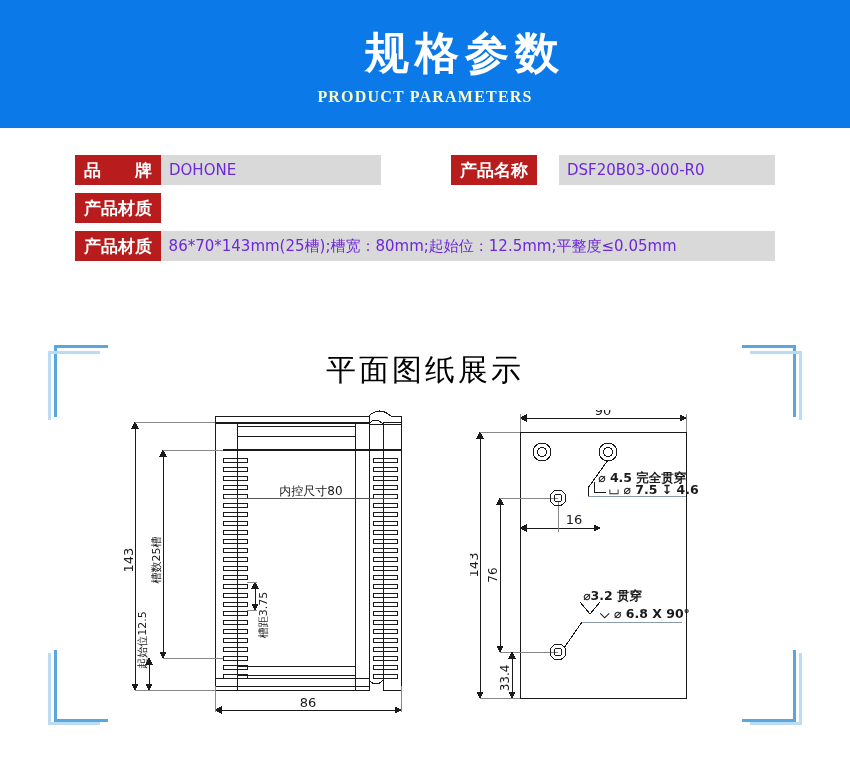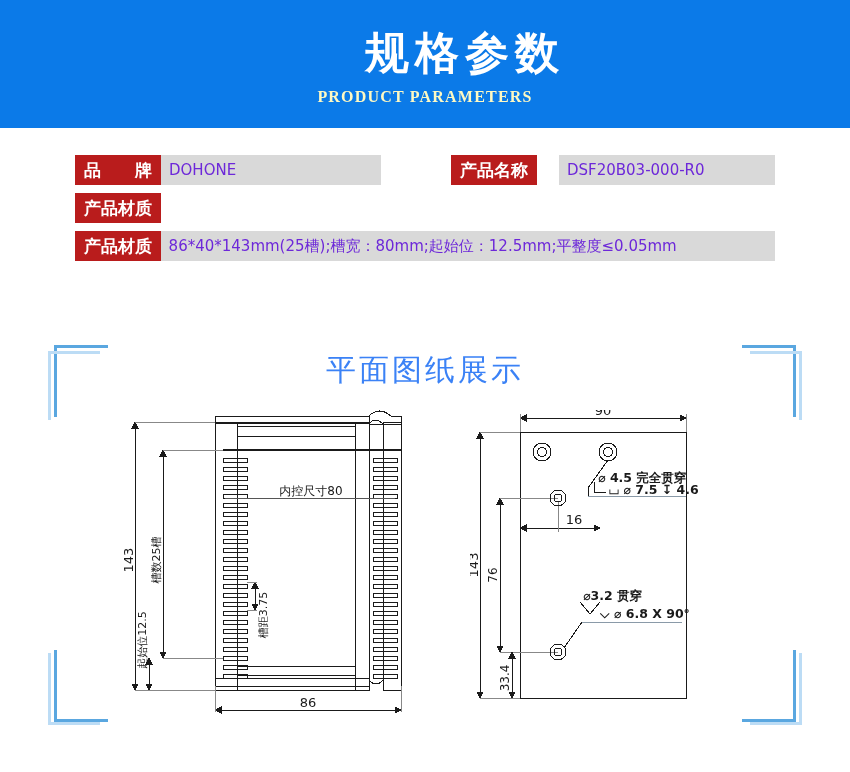--- a/index.html
+++ b/index.html
@@ -45,21 +45,21 @@
     white-space:nowrap;overflow:hidden;
     font-family:"DejaVu Sans","Liberation Sans",sans-serif;
   }
   .w-brand{width:220px;}
   .w-model{width:216px;margin-left:22px;}
   .w-full{width:618px;}
 
   
   .draw-title{
     position:absolute;left:0;top:350px;width:850px;text-align:center;
-    font-size:30px;color:#3b82f6;letter-spacing:3px;font-weight:normal;
+    font-size:30px;color:#000000;letter-spacing:3px;font-weight:normal;
     font-family:"DejaVu Sans","Liberation Sans",sans-serif;
   }
   .corner{position:absolute;}
   .corner i{position:absolute;display:block;background:#5aa7e0;}
   .corner i.light{background:#bcdcf5;}
 
   .drawings{position:absolute;left:0;top:400px;width:850px;height:340px;}
   svg{display:block;}
   text{font-family:"DejaVu Sans","Liberation Sans",sans-serif;fill:#1a1a1a;}
 </style>
@@ -87,21 +87,21 @@
     </div>
 
     <div class="spec-row split">
       <div class="cell-pair">
         <div class="spec-key">产品材质</div>
       </div>
     </div>
 
     <div class="spec-row">
       <div class="spec-key">产品材质</div>
-      <div class="spec-val w-full">86*40*143mm(25槽);槽宽：80mm;起始位：12.5mm;平整度≤0.05mm</div>
+      <div class="spec-val w-full">86*70*143mm(25槽);槽宽：80mm;起始位：12.5mm;平整度≤0.05mm</div>
     </div>
 
   </div>
 
   <div class="draw-title">平面图纸展示</div>
 
   <div class="corner" style="left:48px;top:345px;width:60px;height:75px;">
     <i style="left:6px;top:0;width:54px;height:3px;"></i>
     <i style="left:6px;top:0;width:3px;height:72px;"></i>
     <i class="light" style="left:0;top:6px;width:52px;height:3px;"></i>

